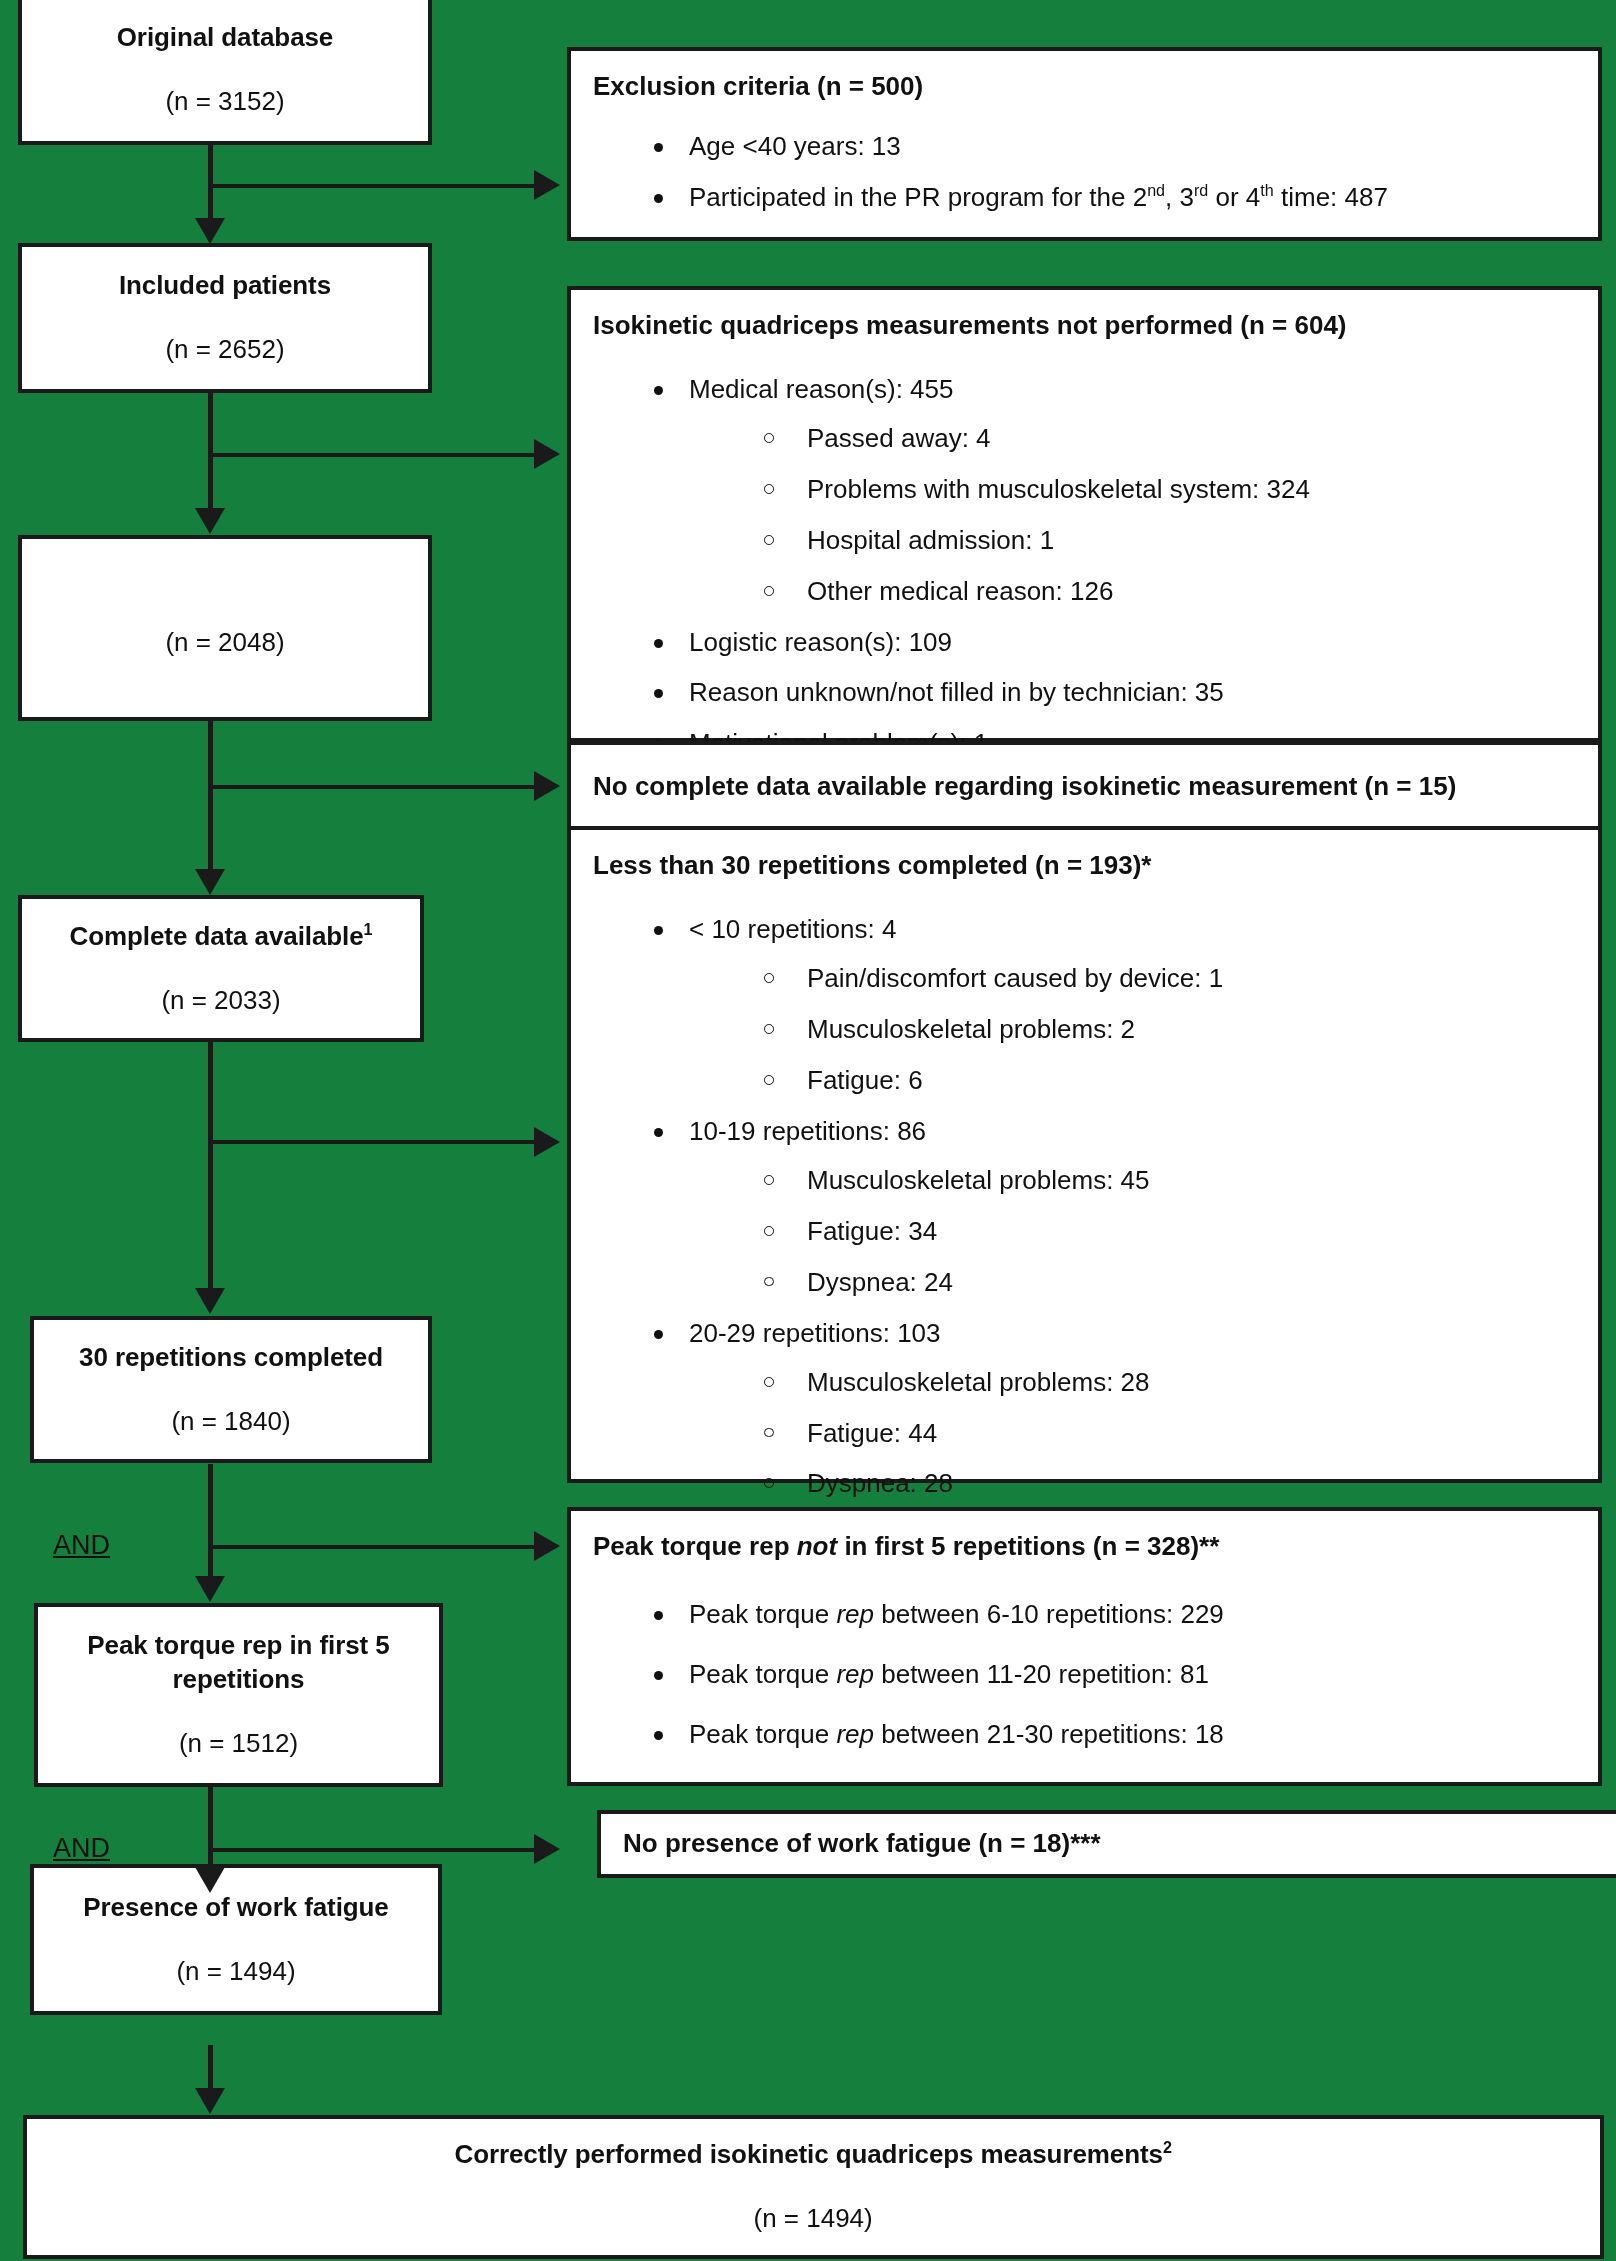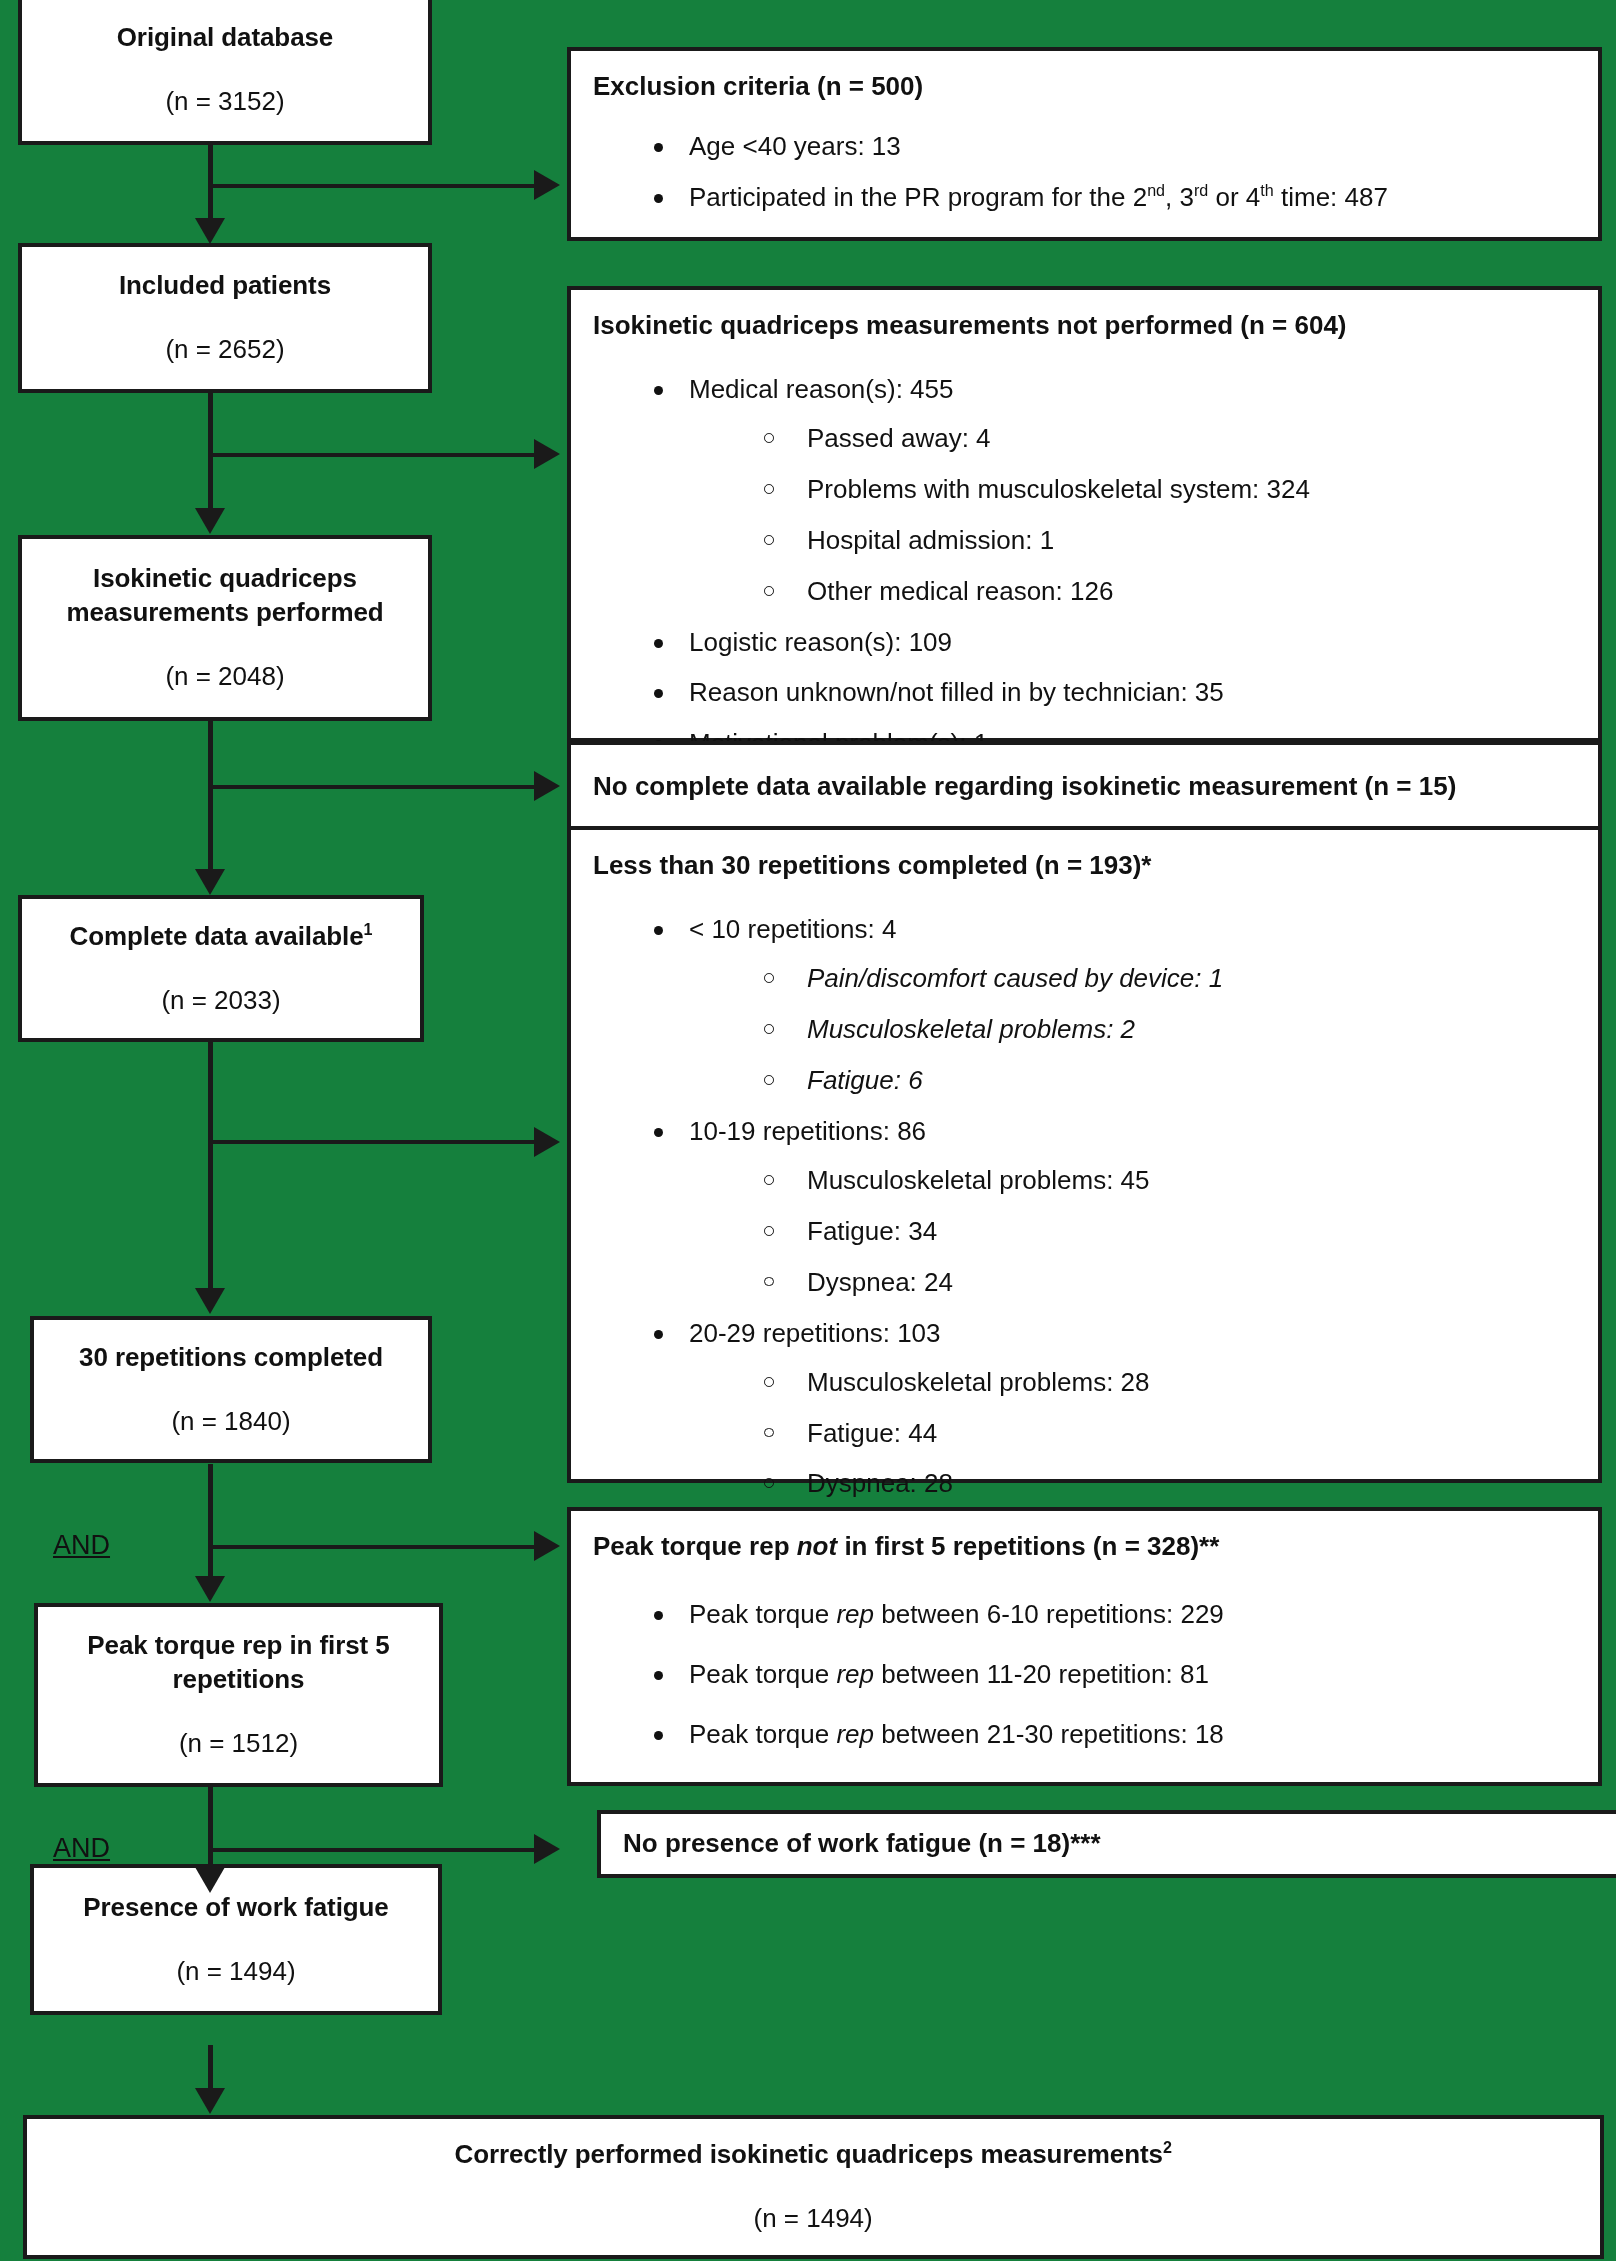--- a/index.html
+++ b/index.html
@@ -157,21 +157,20 @@
     <div class="btitle">Original database</div>
     <div class="bcount">(n = 3152)</div>
   </div>
 
   <div class="box left" style="left:18px; top:243px; width:414px; height:150px;">
     <div class="btitle">Included patients</div>
     <div class="bcount">(n = 2652)</div>
   </div>
 
   <div class="box left" style="left:18px; top:535px; width:414px; height:186px;">
-    <div class="btitle">Isokinetic quadriceps measurements performed</div>
     <div class="bcount">(n = 2048)</div>
   </div>
 
   <div class="box left" style="left:18px; top:895px; width:406px; height:147px;">
     <div class="btitle"><span>Complete data available</span><sup>1</sup></div>
     <div class="bcount">(n = 2033)</div>
   </div>
 
   <div class="box left" style="left:30px; top:1316px; width:402px; height:147px;">
     <div class="btitle">30 repetitions completed</div>
@@ -223,21 +222,21 @@
 
   <div class="box right single" style="left:567px; top:741px; width:1035px; height:91px;">
     <div class="rhead">No complete data available regarding isokinetic measurement (n = 15)</div>
   </div>
 
   <div class="box right" style="left:567px; top:826px; width:1035px; height:657px;">
     <div class="rhead">Less than 30 repetitions completed (n = 193)*</div>
     <ul class="lvl1" style="margin-top:30px;">
       <li>
         <span>&lt; 10 repetitions: 4</span>
-        <ul class="lvl2" style="padding-left:71px;font-style:italic;">
+        <ul class="lvl2" style="padding-left:71px;">
           <li>Pain/discomfort caused by device: 1</li>
           <li>Musculoskeletal problems: 2</li>
           <li>Fatigue: 6</li>
         </ul>
       </li>
       <li style="margin-top:17px;">
         <span>10-19 repetitions: 86</span>
         <ul class="lvl2" style="padding-left:71px;">
           <li>Musculoskeletal problems: 45</li>
           <li>Fatigue: 34</li>

